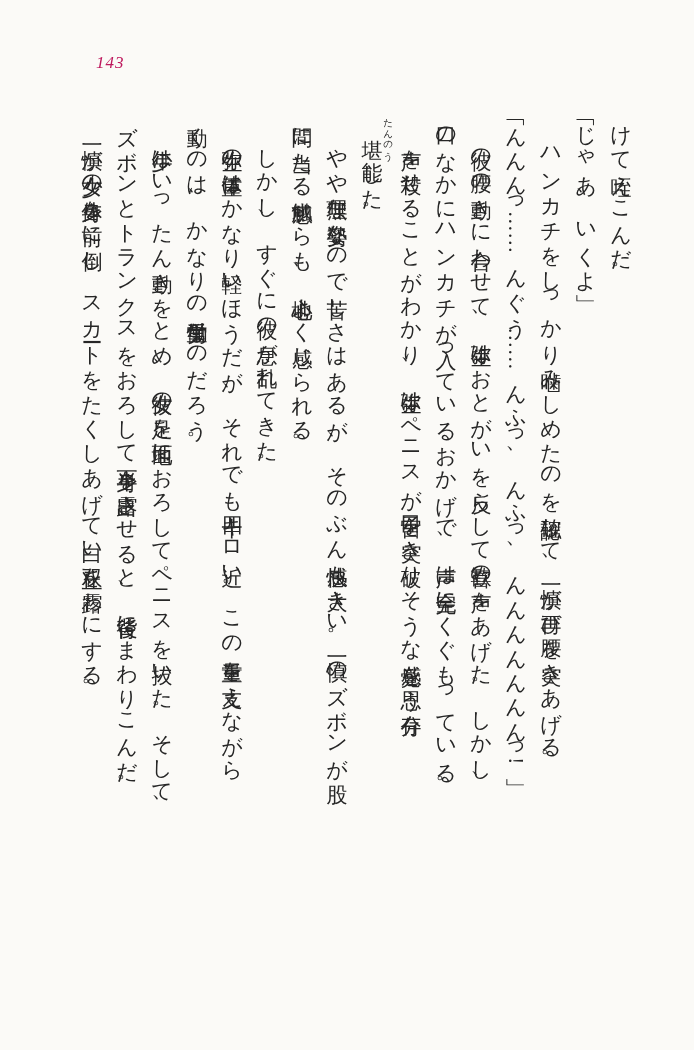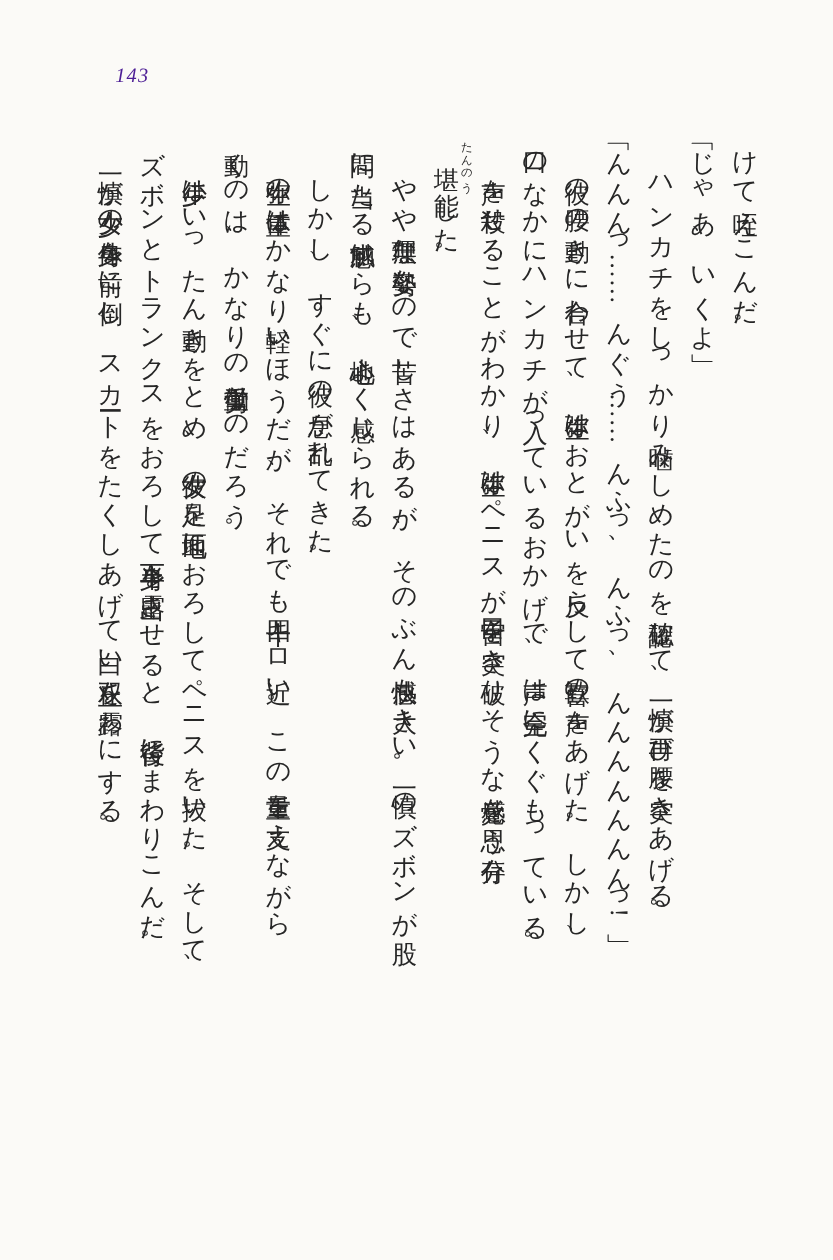--- a/index.html
+++ b/index.html
@@ -17,21 +17,21 @@
   .page {
     position: absolute;
     inset: 0;
   }
   .page-number {
     position: absolute;
     top: 53px;
     left: 96px;
     font-size: 17px;
     font-style: italic;
-    color: #4c1d95;
+    color: #be185d;
     letter-spacing: 1px;
   }
   .text-block {
     position: absolute;
     top: 112px;
     right: 56px;
     height: 830px;
     writing-mode: vertical-rl;
     text-orientation: mixed;
     color: #262626;

